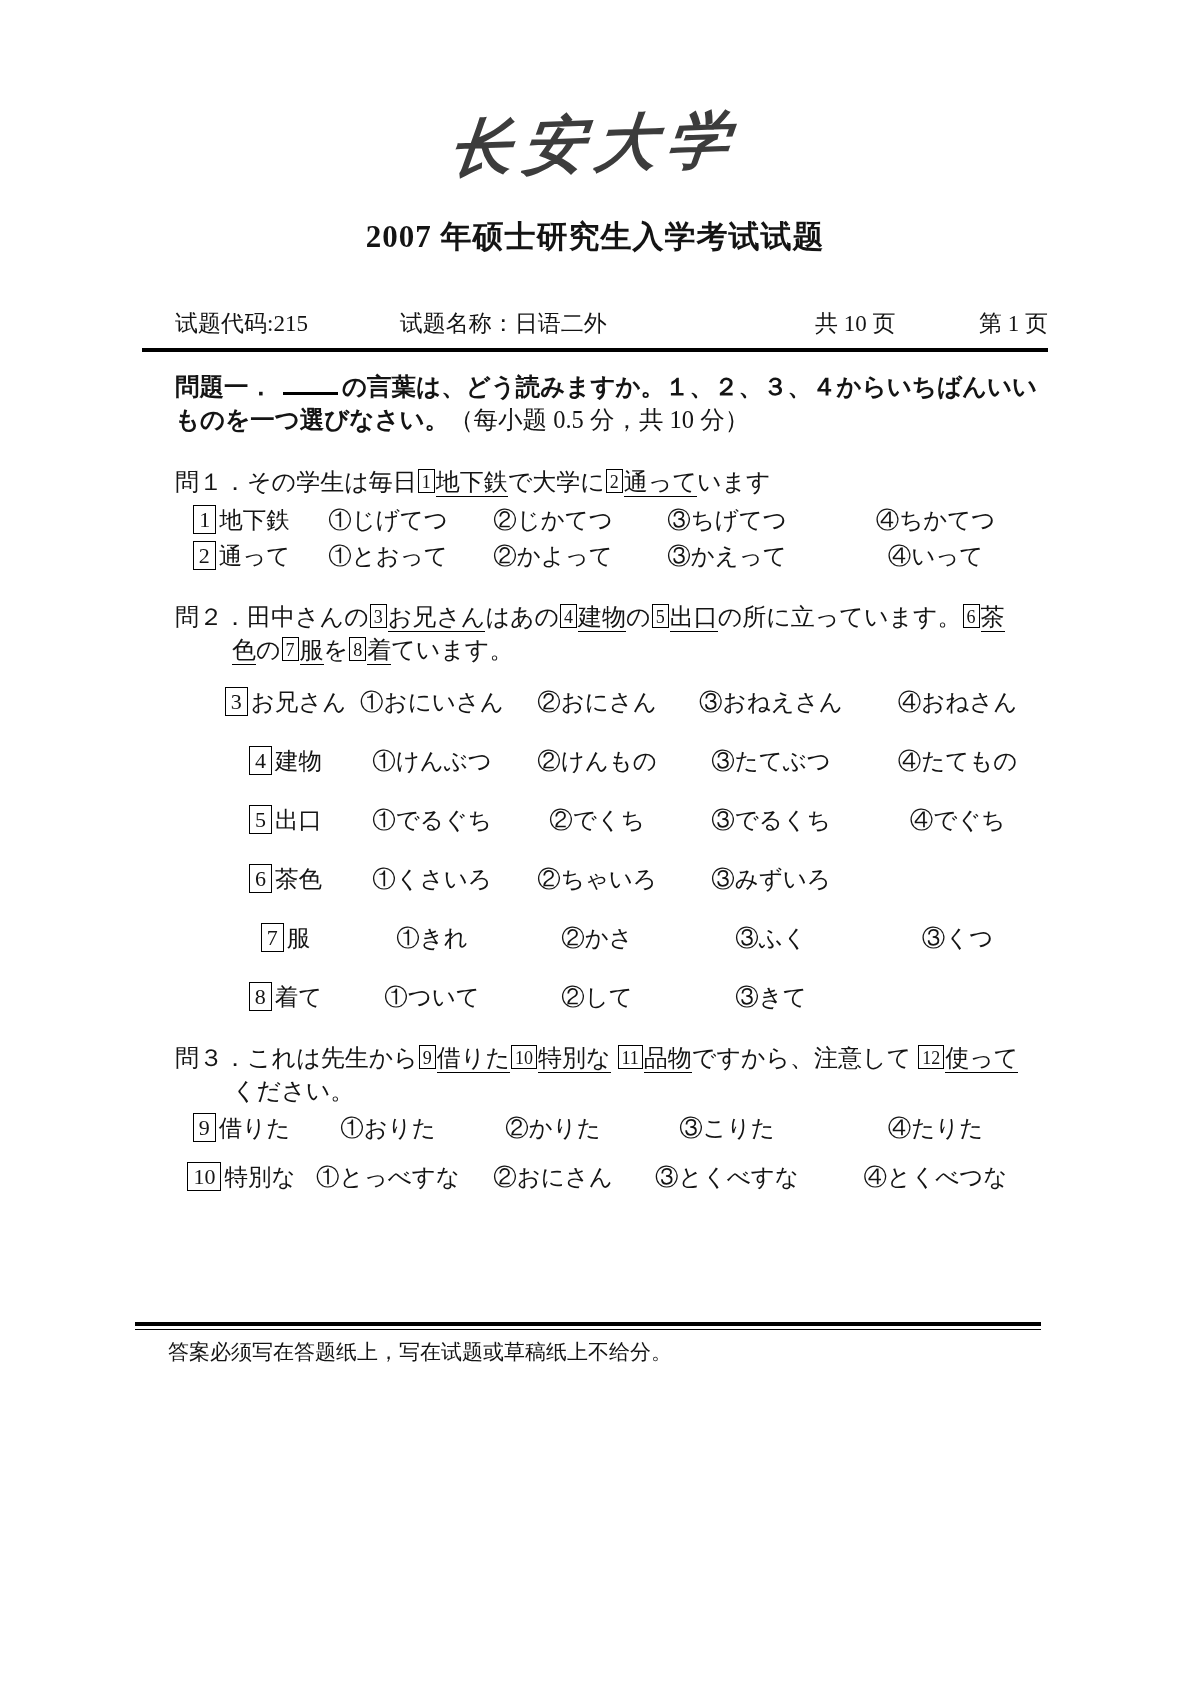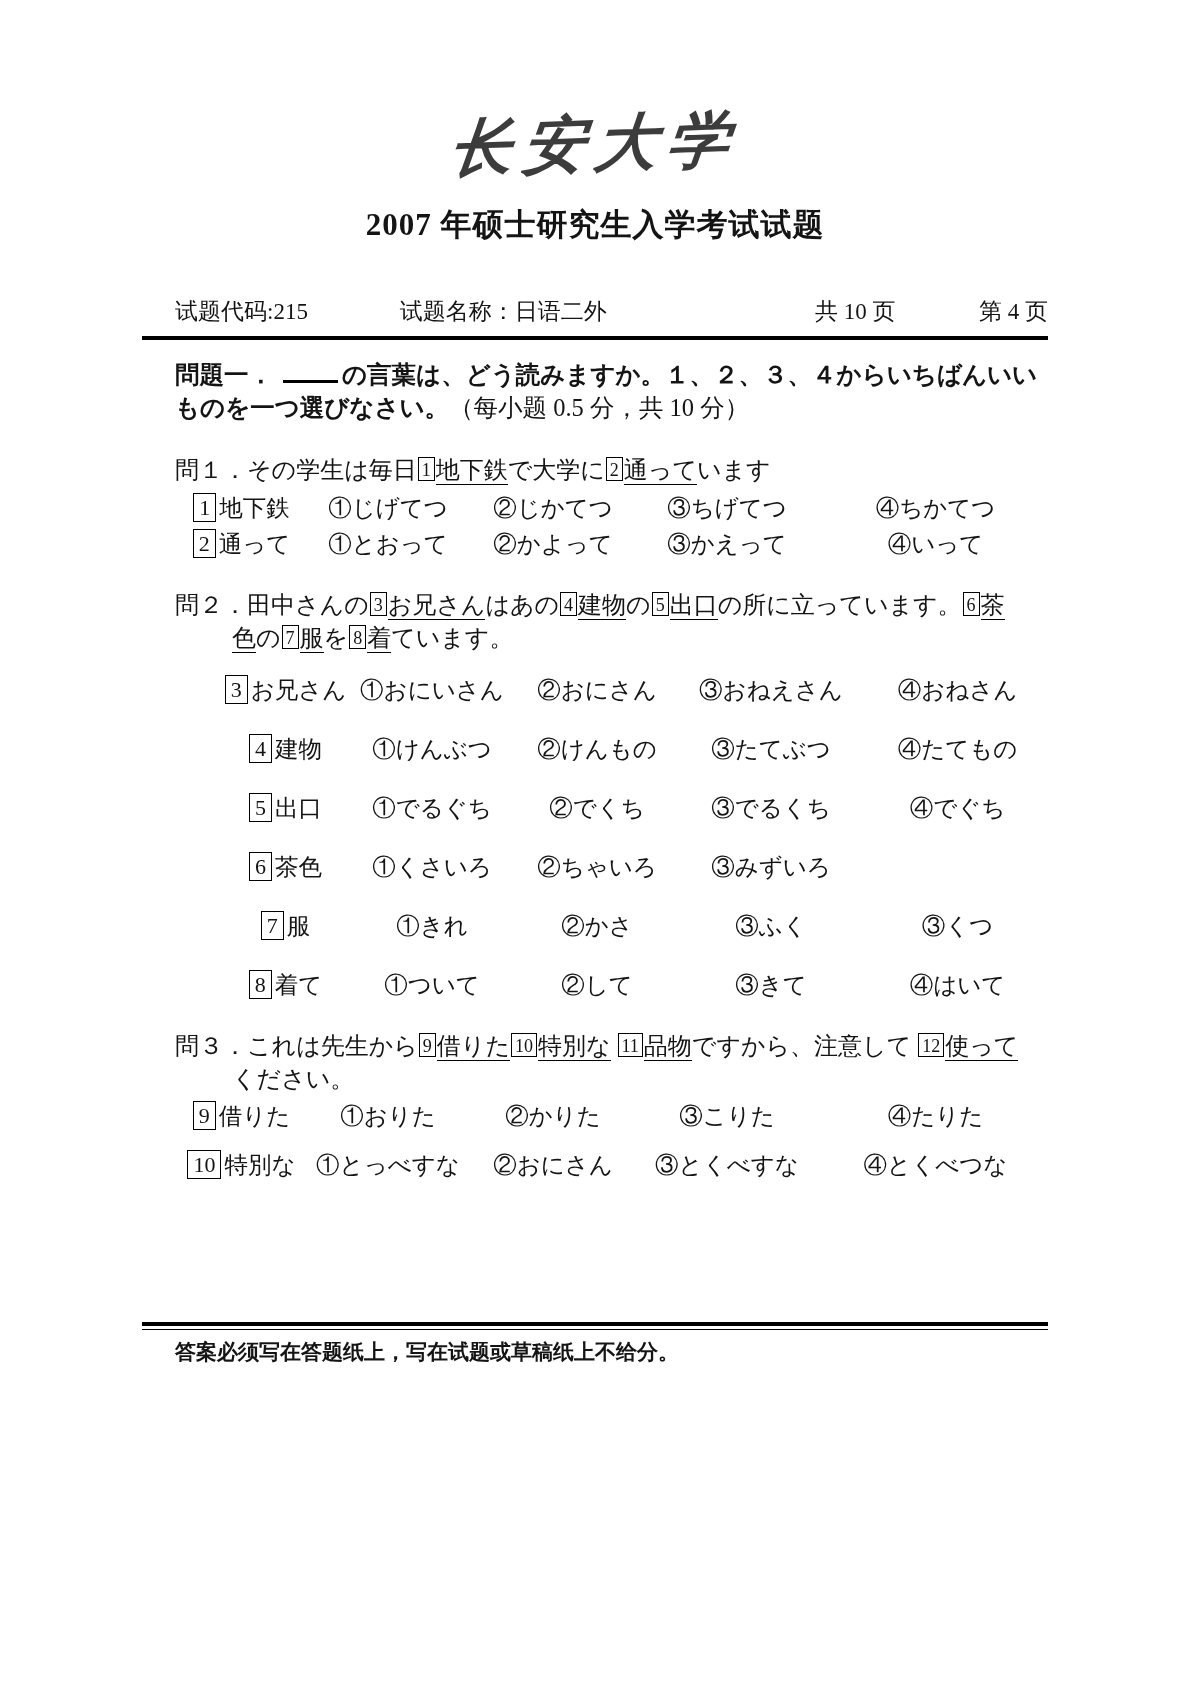--- a/index.html
+++ b/index.html
@@ -20,21 +20,21 @@
     display: inline-block;
     font-family: "DejaVu Serif", serif;
     font-style: italic;
     font-weight: bold;
     font-size: 62px;
     letter-spacing: 10px;
     color: #3c3c3c;
     transform: skewX(-8deg) rotate(-2deg);
   }
   .doc-title {
-    margin-top: 18px;
+    margin-top: 30px;
     text-align: center;
     font-size: 31px;
     font-weight: bold;
     letter-spacing: 1px;
   }
   
   .header-row {
     display: flex;
     margin: 50px 0 0 175px;
     width: 873px;
@@ -101,21 +101,21 @@
   .item-num {
     display: inline-block;
     border: 1.5px solid #000;
     font-size: 22px;
     line-height: 1.1;
     padding: 2px 5px 1px 5px;
     margin-right: 3px;
     vertical-align: 1px;
   }
   
-  .footer { position: absolute; left: 142px; top: 1322px; width: 906px; font-weight: bold; }
+  .footer { position: absolute; left: 135px; top: 1322px; width: 906px; }
   .footer-rule {
     height: 8px;
     border-top: 4px solid #000;
     border-bottom: 1.5px solid #000;
   }
   .footer-text {
     margin: 8px 0 0 33px;
     font-size: 21px;
   }
 </style>
@@ -127,21 +127,21 @@
   <div class="logo-wrap">
     <span class="logo-text">长安大学</span>
   </div>
 
   <div class="doc-title">2007 年硕士研究生入学考试试题</div>
 
   <div class="header-row">
     <span class="hdr-code">试题代码:215</span>
     <span class="hdr-name">试题名称：日语二外</span>
     <span class="hdr-pages">共 10 页</span>
-    <span class="hdr-page">第 4 页</span>
+    <span class="hdr-page">第 1 页</span>
   </div>
 
   <div class="top-rule"></div>
 
   <div class="intro">
     <div>
       <span>問題一．</span><span class="blank"></span><span>の言葉は、どう読みますか。１、２、３、４からいちばんいい</span>
     </div>
     <div>
       <span>ものを一つ選びなさい。</span><span class="intro-note">（每小题 0.5 分，共 10 分）</span>
@@ -204,21 +204,20 @@
             <span class="item-opt">①きれ</span>
             <span class="item-opt">②かさ</span>
             <span class="item-opt">③ふく</span>
             <span class="item-opt">③くつ</span>
           </div>
           <div class="item-row">
             <span><span class="item-num">8</span><span>着て</span></span>
             <span class="item-opt">①ついて</span>
             <span class="item-opt">②して</span>
             <span class="item-opt">③きて</span>
-            <span class="item-opt">④はいて</span>
           </div>
         </div>
       </div>
       <div class="question q-mid">
         <div class="stem-line"><span class="seg-t">問３．これは先生から</span><span class="seg-box">9</span><span class="seg-u">借りた</span><span class="seg-box">10</span><span class="seg-u">特別な</span><span class="seg-t"> </span><span class="seg-box">11</span><span class="seg-u">品物</span><span class="seg-t">ですから、注意して </span><span class="seg-box">12</span><span class="seg-u">使って</span></div>
         <div class="stem-line indent"><span class="seg-t">ください。</span></div>
         <div class="items">
           <div class="item-row">
             <span><span class="item-num">9</span><span>借りた</span></span>
             <span class="item-opt">①おりた</span>

